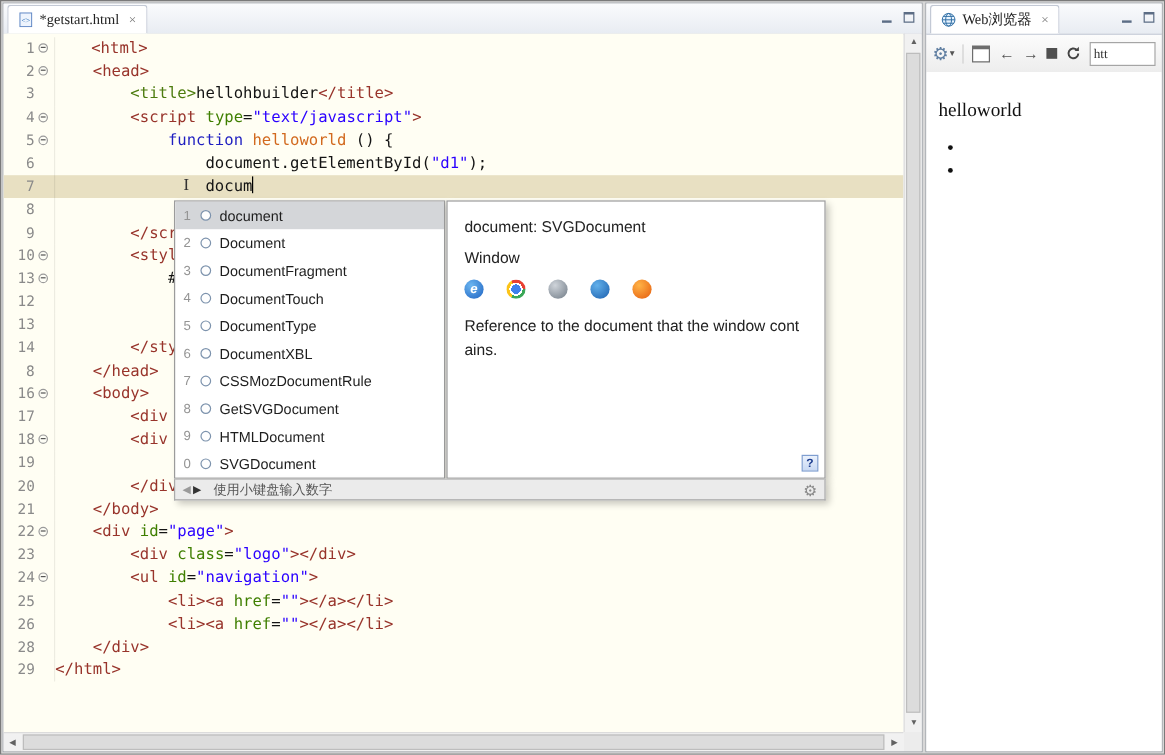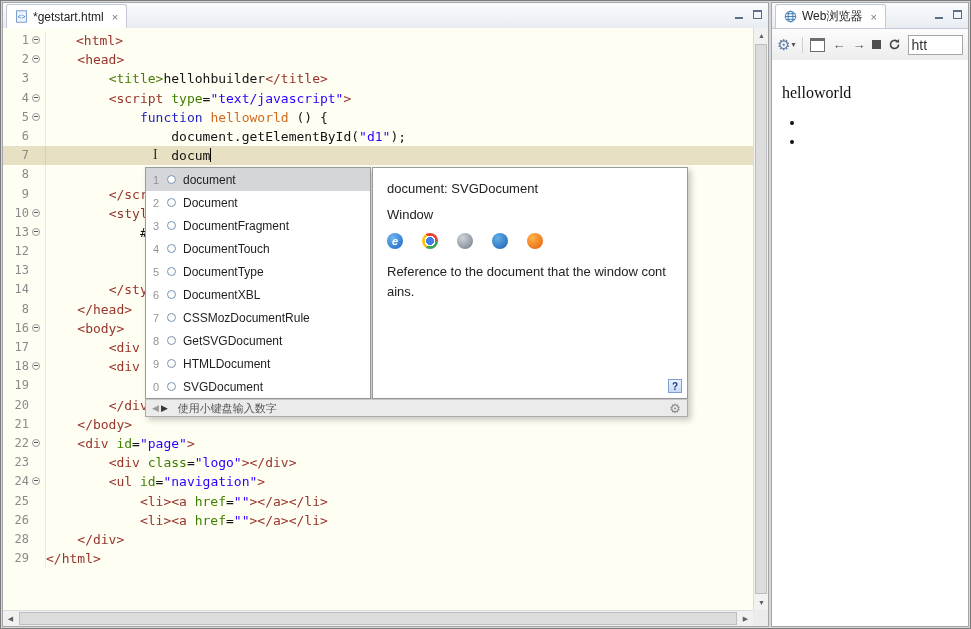--- a/index.html
+++ b/index.html
@@ -2,21 +2,21 @@
 <html style="--c-editor_bg: #FFFEF3; --c-current_line_bg: #E8E0C2; --c-tag: #98342B; --c-attr: #3F7F00; --c-string: #2A00FF; --c-keyword: #1F1FC1; --c-function_name: #D2691E; --c-plain: #141414;"><head>
 <meta charset="utf-8">
 <style>
   html,body{margin:0;padding:0;}
   .screen{position:relative;width:971px;height:629px;background:#d7d7d7;font-family:"Liberation Sans",sans-serif;overflow:hidden;border:1px solid #7a7a7a;box-sizing:border-box;}
   .panel{position:absolute;background:#fff;border:1px solid #a2a6ab;box-sizing:border-box;}
   .panel-left{left:1px;top:1px;width:767px;height:625px;}
   .panel-right{left:770px;top:1px;width:198px;height:625px;}
 
   
-  .tabbar{position:relative;height:25px;background:linear-gradient(#fafbfd,#e8ecf2);border-bottom:1px solid #c3c9d5;display:flex;align-items:flex-end;}
+  .tabbar{position:relative;height:25px;background:linear-gradient(#fafbfd,#e8ecf2);border-bottom:1px solid #c3c9d5;display:flex;align-items:flex-end;font-family:Liberation Serif, serif;}
   .tab{display:flex;align-items:center;gap:5px;height:24px;padding:0 8px;background:#fff;border:1px solid #c3c9d5;border-bottom:none;border-radius:3px 3px 0 0;margin-left:3px;font-size:12px;color:#222;box-sizing:border-box;}
   .tabclose{font-size:11px;color:#777;margin-left:3px;cursor:default;}
   .winbtns{position:absolute;right:5px;top:6px;display:flex;gap:7px;}
   .btn-min,.btn-max{width:11px;height:11px;position:relative;}
   .btn-min::after{content:"";position:absolute;left:1px;bottom:1px;width:8px;height:2px;background:#5c6d85;}
   .btn-max::after{content:"";position:absolute;left:1px;top:1px;width:7px;height:6px;border:1px solid #5c6d85;border-top-width:2px;}
 
   
   .editor{position:absolute;left:0;top:25px;right:15px;bottom:16px;background:var(--c-editor_bg);overflow:hidden;padding-top:3px;}
   .crow{display:flex;height:19.2px;line-height:19.2px;font-family:"DejaVu Sans Mono",monospace;font-size:13px;white-space:pre;}
@@ -65,21 +65,21 @@
   .cs-gear{margin-left:auto;color:#8a8a8a;font-size:13px;}
 
   
   .btoolbar{height:31px;border-bottom:1px solid #d2d2d2;background:linear-gradient(#fcfcfc,#ededed);display:flex;align-items:center;gap:7px;padding:0 5px;}
   .tb{color:#555;font-size:13px;flex:none;display:flex;align-items:center;}
   .tb-gear{color:#5e7da0;font-size:15px;}
   .tb-caret{font-size:8px;color:#555;margin-left:1px;}
   .sep{width:1px;height:16px;background:#cfcfcf;flex:none;}
   .winicon{width:13px;height:10px;border:1px solid #6d6d6d;border-top:3px solid #6d6d6d;background:#fff;box-sizing:content-box;}
   .stopsq{width:9px;height:9px;background:#4f4f4f;}
-  .urlinput{flex:1;min-width:0;height:18px;border:1px solid #a5a5a5;font-size:14px;padding:0 2px;color:#333;background:#fff;font-family:Liberation Sans, sans-serif;}
+  .urlinput{flex:1;min-width:0;height:18px;border:1px solid #a5a5a5;font-size:11px;padding:0 2px;color:#333;background:#fff;font-family:Liberation Serif, serif;}
   .bcontent{position:absolute;top:57px;left:0;right:0;bottom:0;background:#fff;overflow:hidden;}
   .pagetext{font-family:"Liberation Serif",serif;font-size:16px;color:#111;margin:24px 0 0 10px;}
   .bullets{margin:13px 0 0;padding-left:32px;color:#111;}
   .bullets li{height:19px;font-size:12px;list-style:disc;}
 </style>
 </head>
 <body>
 
 <div class="screen">
 

